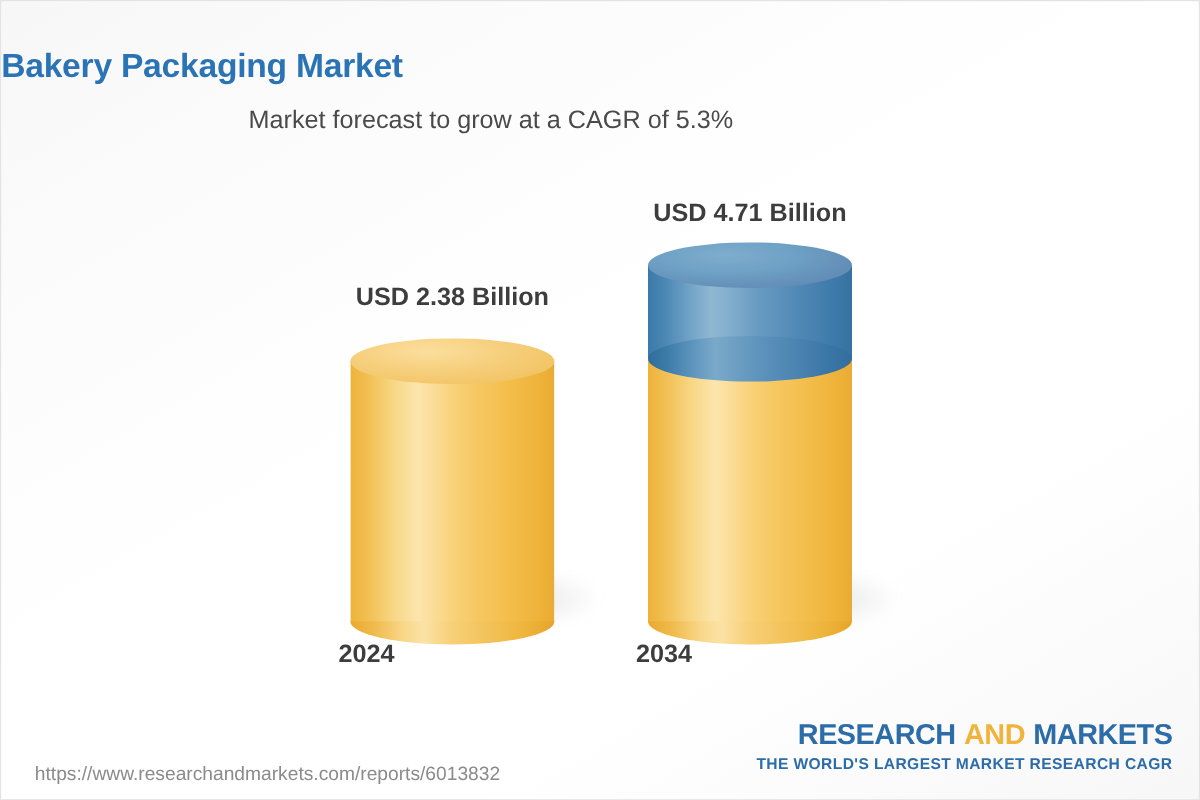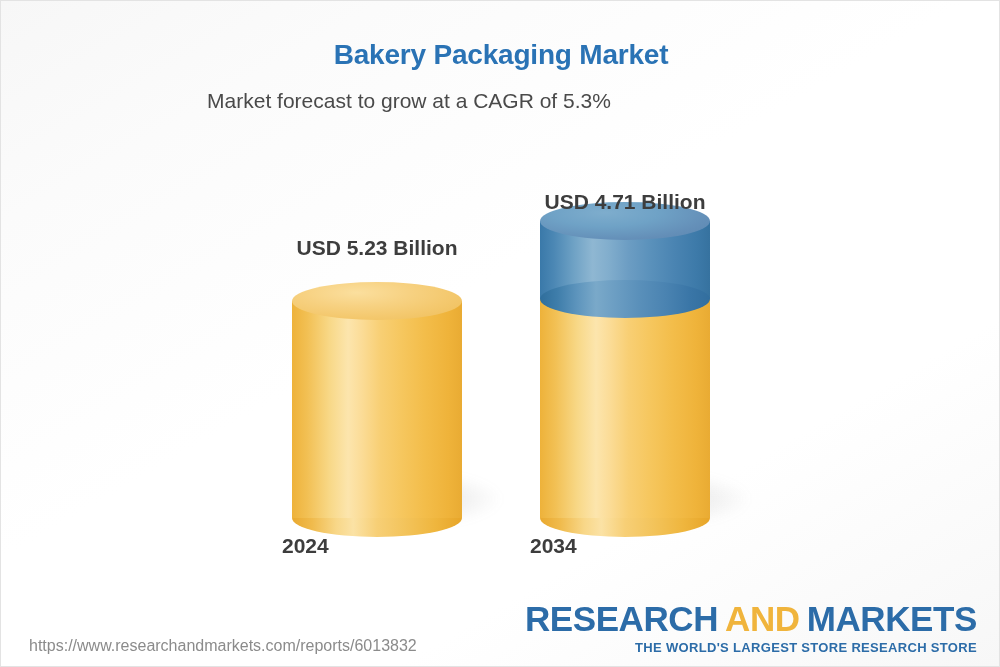--- a/index.html
+++ b/index.html
@@ -23,21 +23,21 @@
     border: 1px solid #e3e3e3;
     overflow: hidden;
   }
 
   
   #title {
     position: absolute;
     left: 0;
     top: 38px;
     width: 1000px;
-    text-align: center;
+    text-align: left;
     font-size: 28px;
     font-weight: bold;
     color: #2a73b5;
     letter-spacing: -0.2px;
   }
   #subtitle {
     position: absolute;
     left: 0;
     top: 88px;
     width: 816px;
@@ -50,21 +50,21 @@
   
   .value-label {
     position: absolute;
     text-align: center;
     font-size: 21px;
     font-weight: bold;
     color: #3d3d3d;
     white-space: nowrap;
   }
   #value-label-0 { left: 281px; top: 235px; width: 190px; }
-  #value-label-1 { left: 529px; top: 165px; width: 190px; margin-top: 24px; }
+  #value-label-1 { left: 529px; top: 165px; width: 190px; }
 
   
   .cat-label {
     position: absolute;
     text-align: left;
     font-size: 21px;
     font-weight: bold;
     color: #3d3d3d;
     white-space: nowrap;
   }
@@ -147,21 +147,21 @@
     white-space: nowrap;
     margin-top: 15px;
   }
   #logo {
     position: absolute;
     right: 22px;
     top: 600px;
     text-align: right;
   }
   #logo-main {
-    font-size: 35px;
+    font-size: 24px;
     font-weight: bold;
     color: #2c6ca8;
     letter-spacing: -0.4px;
     line-height: 1.0;
     white-space: nowrap;
   }
   #logo-main .gold { color: #f0b43c; }
   #logo-tag {
     margin-top: 4px;
     font-size: 13px;
@@ -204,26 +204,26 @@
 
     <div class="clip-wrap" style="left:539px; top:220px; width:170px; height:78px;">
       <div class="body-blue" style="left:0; top:0; width:170px; height:78px;"></div>
     </div>
 
     <div class="seam-blue" style="left:539px; top:279px; width:170px; height:38px;"></div>
 
     <div class="top-ellipse-blue" style="left:539px; top:201px; width:170px; height:38px;"></div>
   </div>
 
-  <div class="value-label" id="value-label-0">USD 5.23 Billion</div>
+  <div class="value-label" id="value-label-0">USD 2.38 Billion</div>
   <div class="value-label" id="value-label-1">USD 4.71 Billion</div>
 
   <div class="cat-label" id="cat-label-0">2024</div>
   <div class="cat-label" id="cat-label-1">2034</div>
 
   <div id="footer-url">https://www.researchandmarkets.com/reports/6013832</div>
 
   <div id="logo">
     <div id="logo-main"><span>RESEARCH</span><span class="gold" style="margin:0 7px;">AND</span><span>MARKETS</span></div>
-    <div id="logo-tag">THE WORLD'S LARGEST STORE RESEARCH STORE</div>
+    <div id="logo-tag">THE WORLD'S LARGEST MARKET RESEARCH CAGR</div>
   </div>
 
 </div>
 
 </body></html>

